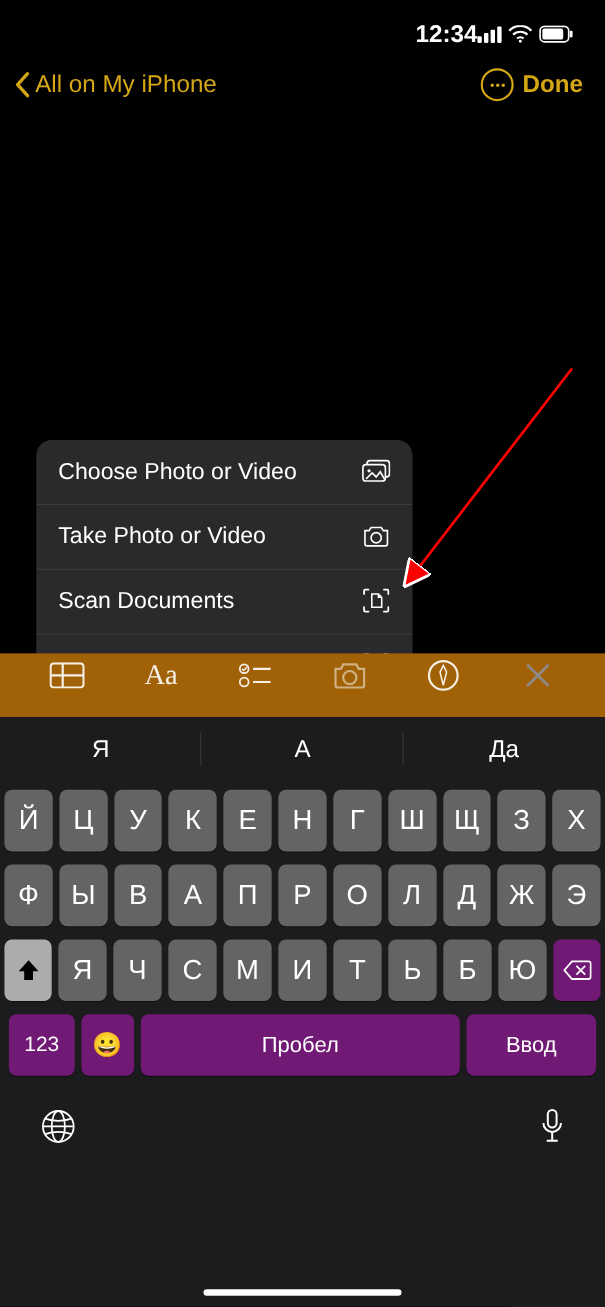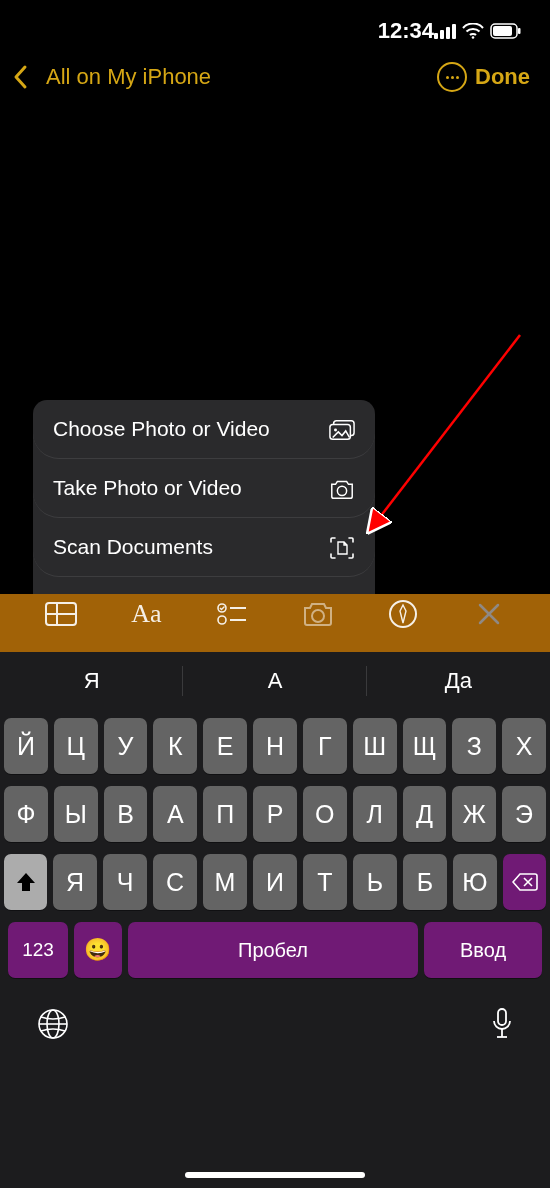--- a/index.html
+++ b/index.html
@@ -10,29 +10,29 @@
   .status-time { font-size: 22px; font-weight: 600; }
   .status-icons { display: flex; align-items: center; gap: 6px; }
   .signal-bars { display: flex; align-items: flex-end; gap: 2px; height: 16px; }
   .signal-bars span { width: 4px; background: #fff; border-radius: 1px; }
   .signal-bars span:nth-child(1){height:6px;} .signal-bars span:nth-child(2){height:9px;}
   .signal-bars span:nth-child(3){height:12px;} .signal-bars span:nth-child(4){height:15px;}
   .wifi-icon svg, .battery-icon svg { display:block; }
   
   
   .nav-bar { display: flex; align-items: center; justify-content: space-between; padding: 6px 20px 10px 12px; }
-  .nav-back { display: flex; align-items: center; gap: 16px; color: #d6a715; font-size: 22px; }
+  .nav-back { display: flex; align-items: center; gap: 2px; color: #d6a715; font-size: 22px; }
   .nav-right { display: flex; align-items: center; gap: 8px; }
   .circle-dots { width: 30px; height: 30px; border: 2px solid #d6a715; border-radius: 50%; display:flex; align-items:center; justify-content:center; gap:2px; }
   .circle-dots span { width:3px; height:3px; background:#d6a715; border-radius:50%; }
   .done-btn { color:#d6a715; font-size:22px; font-weight:600; }
   
   
   .popup { position:absolute; left:33px; top:400px; width:342px; background:#2a2a2c; border-radius:14px; overflow:hidden; box-shadow: 0 8px 30px rgba(0,0,0,0.6); }
-  .popup-item { display:flex; align-items:flex-end; justify-content:space-between; padding:17px 20px; border-bottom:1px solid #3d3d3f; font-size:21px; color:#fff; font-weight:400;border-radius:26px;}
+  .popup-item { display:flex; align-items:flex-start; justify-content:space-between; padding:17px 20px; border-bottom:1px solid #3d3d3f; font-size:21px; color:#fff; font-weight:400;}
   .popup-item:last-child { border-bottom:none; }
   .popup-icon { width:26px; height:22px; display:flex; align-items:center; justify-content:center; }
   
   
   .arrow { position:absolute; left:360px; top:330px; pointer-events:none; }
   
   
   .toolbar { position:absolute; bottom:536px; left:0; right:0; height:58px; background:#a16207; display:flex; align-items:flex-start; justify-content:space-around; padding:0 18px; }
   .tool { width:40px; height:40px; display:flex; align-items:center; justify-content:center; opacity:0.9; }
   

